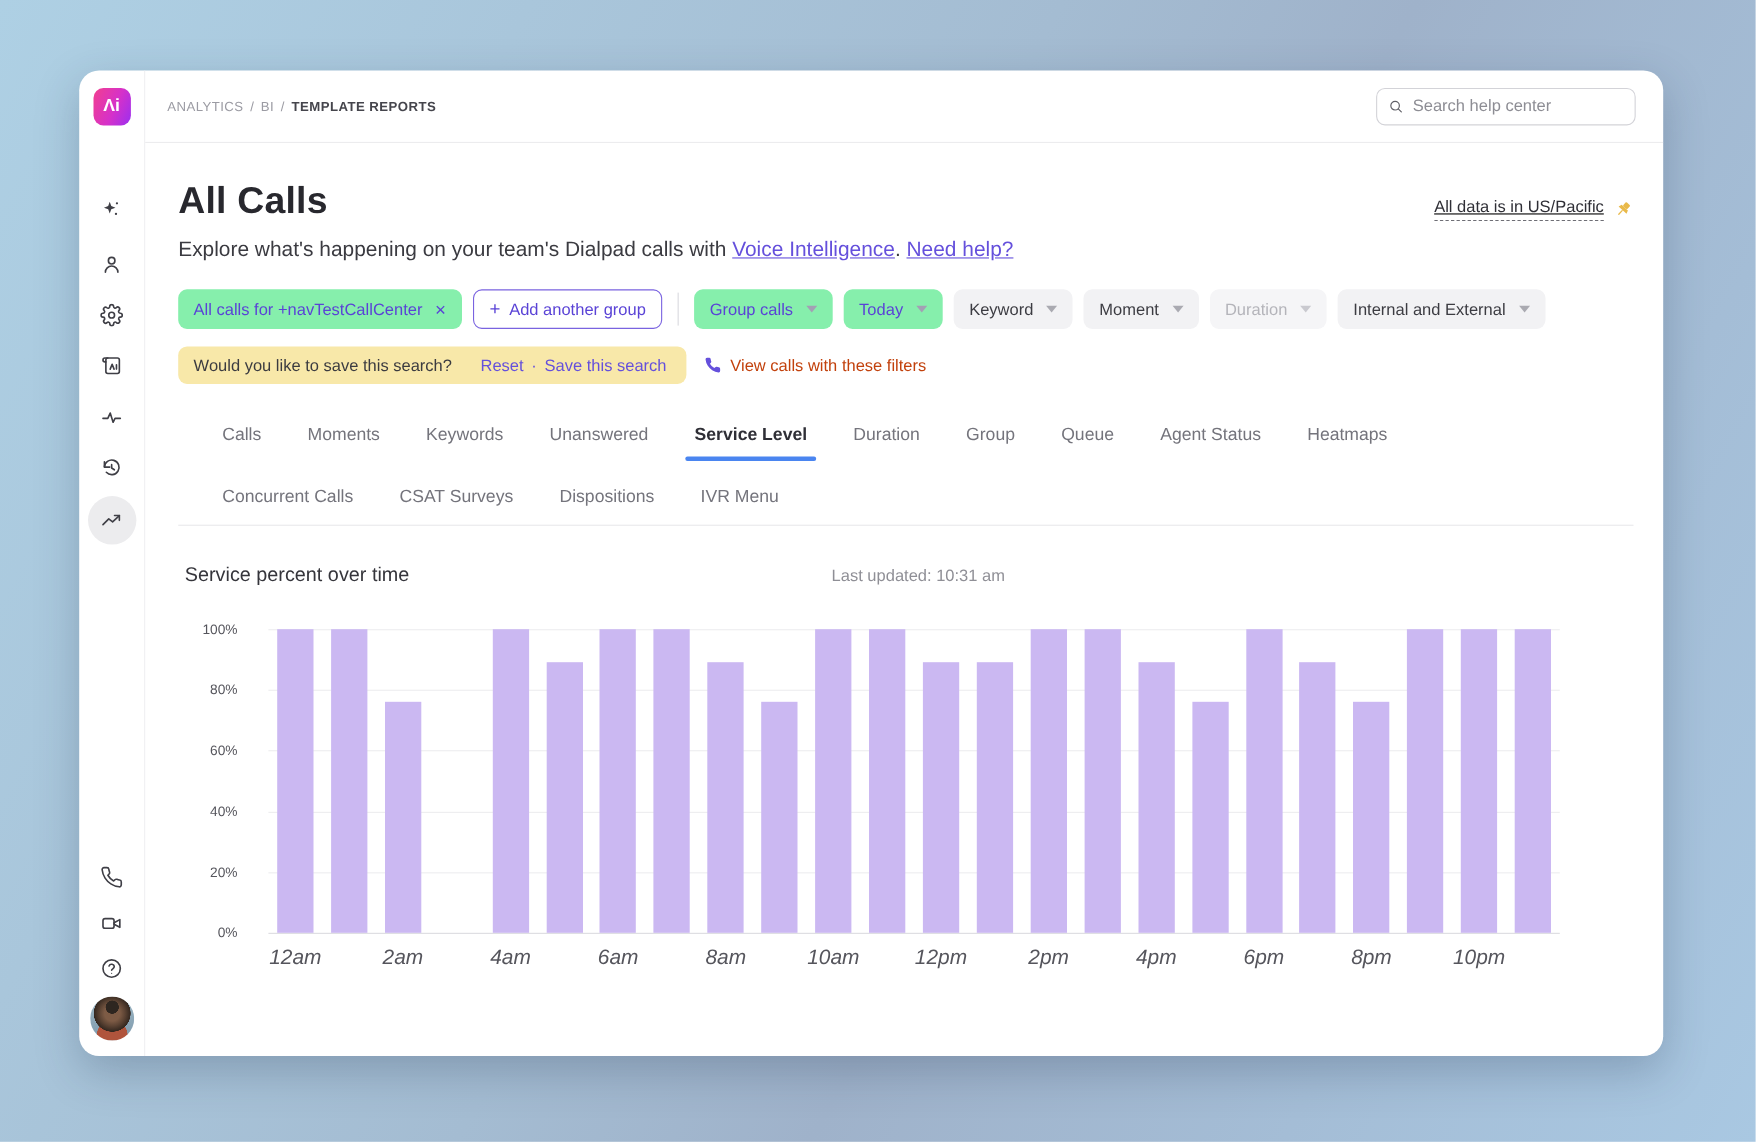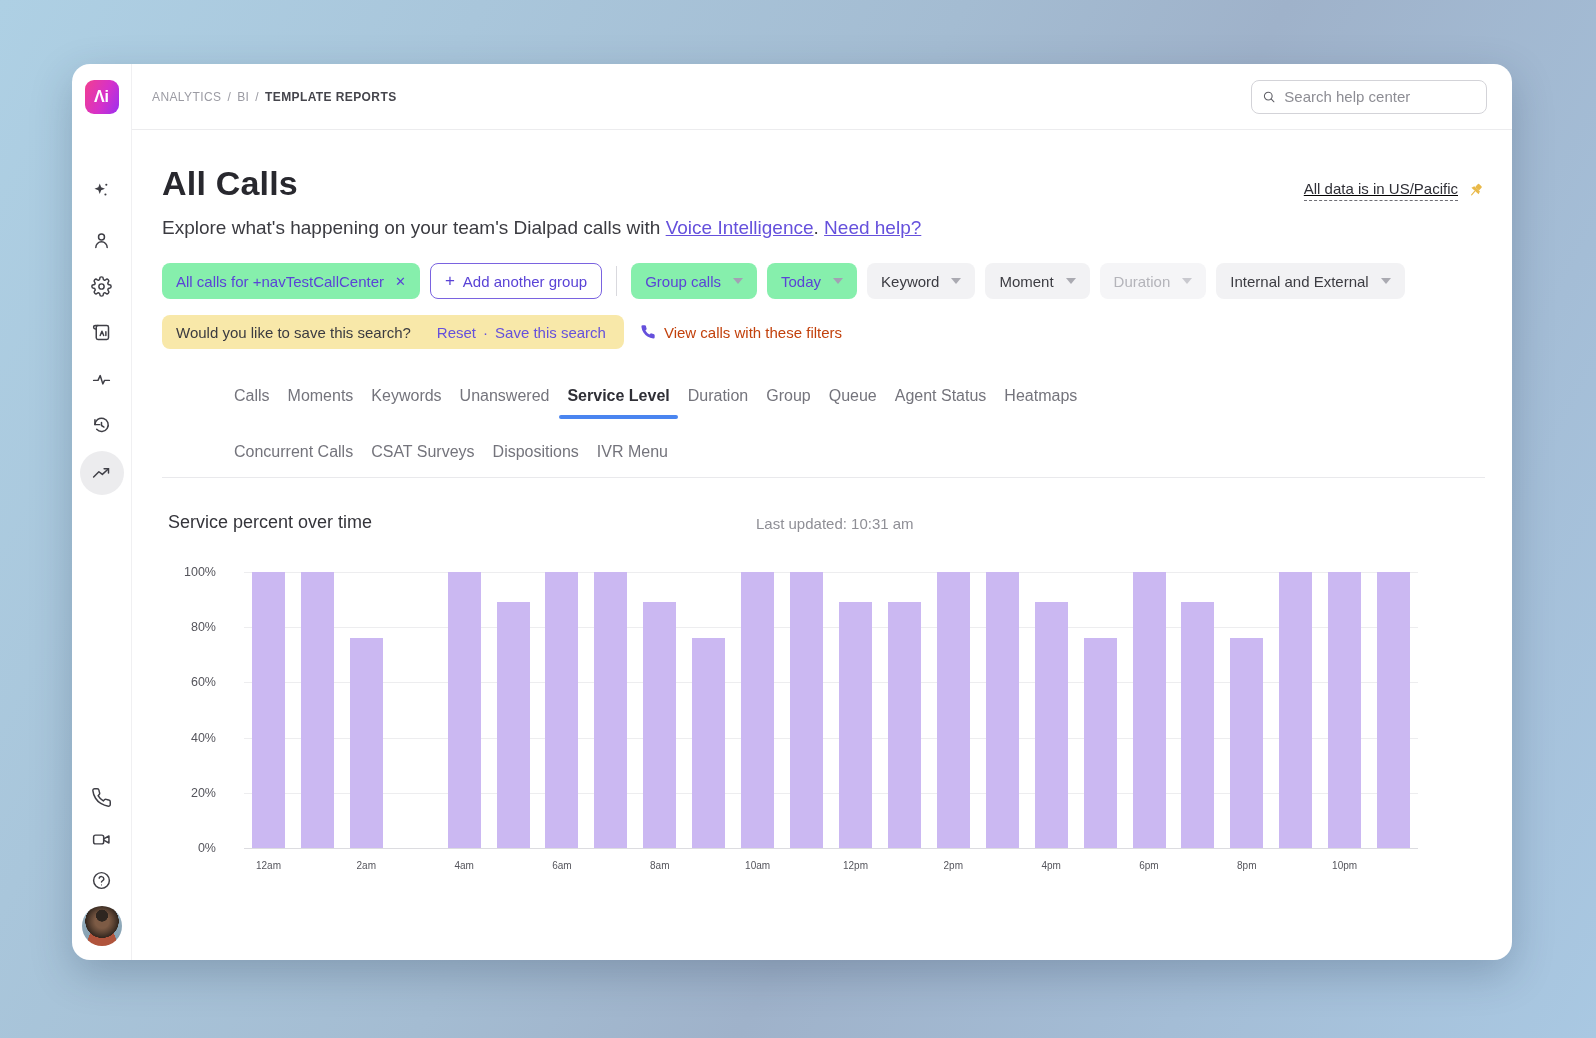--- a/index.html
+++ b/index.html
@@ -94,21 +94,21 @@
     padding:0 18px 0 14px; font-size:15px; color:#3b3b40; gap:26px;
   }
   .banner .links { color:#6550dc; display:flex; gap:7px; }
   .banner .links span { cursor:pointer; }
   .banner .links .dot { cursor:default; }
   .view-calls { margin-left:16px; display:flex; align-items:center; gap:8px; color:#c2410c; font-size:15px; cursor:pointer; }
   .view-calls svg { width:16px; height:16px; fill:#6550dc; }
 
   
   .tabs { margin-top:38px; padding-left:40px; }
-  .tabs-row { display:flex; gap:18px;margin-left:32px; }
+  .tabs-row { display:flex; gap:42px; }
   .tabs-row + .tabs-row { margin-top:24px; }
   .tab { font-size:16px; color:#74747c; cursor:pointer; position:relative; padding-bottom:14px; }
   .tab.active { color:#2f2f36; font-weight:bold; }
   .tab.active .underline {
     position:absolute; left:-8px; right:-8px; bottom:0; height:4px; border-radius:3px; background:#4a85f0;
   }
   .section-divider { margin-top:2px; height:1px; background:#e9e9ec; }
 
   
   .chart-header { margin-top:34px; position:relative; height:24px; }
@@ -117,21 +117,21 @@
   .chart { margin-top:36px; position:relative; height:312px; }
   .ylabels { position:absolute; left:0; top:0; width:62px; height:276px; }
   .ylabels span { position:absolute; right:8px; transform:translateY(-7px); font-size:12.5px; color:#55555c; }
   .plot { position:absolute; left:82px; top:0; width:1174px; height:276px; }
   .gridline { position:absolute; left:0; right:0; height:1px; background:#ededef; }
   .gridline.base { background:#dcdce0; }
   .bars { position:absolute; left:0; right:0; top:0; bottom:0; display:flex; align-items:flex-end; }
   .slot { flex:1; display:flex; justify-content:center; align-items:flex-end; height:100%; }
   .bar { width:33px; }
   .xlabels { position:absolute; left:82px; top:288px; width:1174px; height:20px; }
-  .xlabels span { position:absolute; transform:translateX(-50%); font-size:10px; color:#55555c; white-space:nowrap; }
+  .xlabels span { position:absolute; transform:translateX(-50%); font-size:19px; color:#55555c; white-space:nowrap;font-style:italic; }
 </style>
 </head>
 <body>
 
 <div class="window">
 
   <div class="sidebar">
     <div class="logo">Λi</div>
 
     <div class="side-icon si-1">

